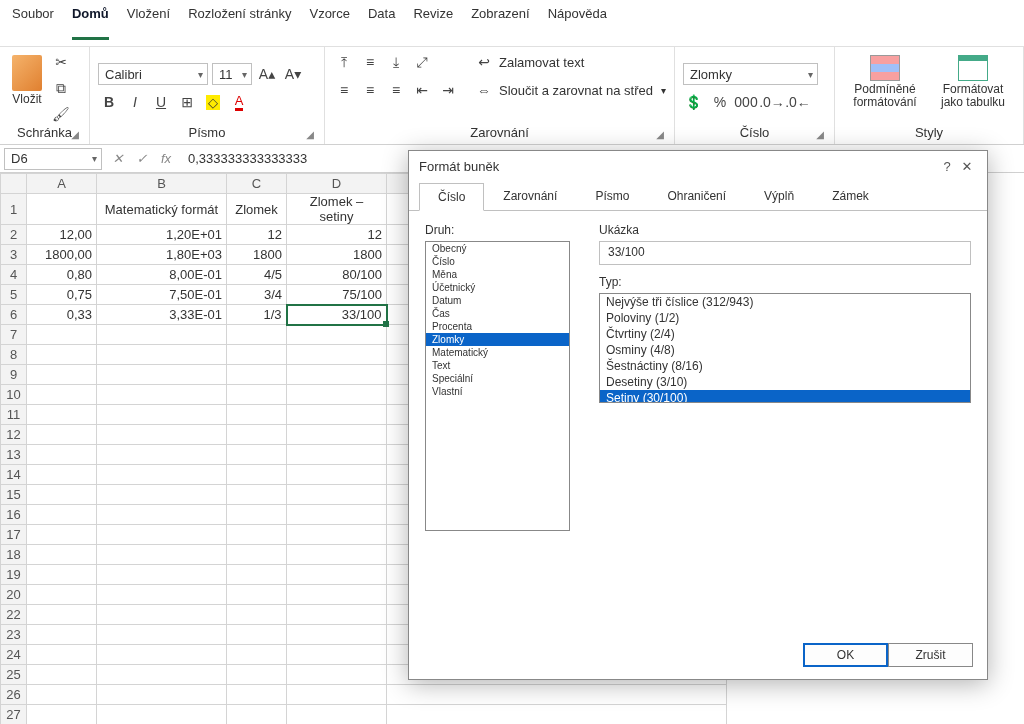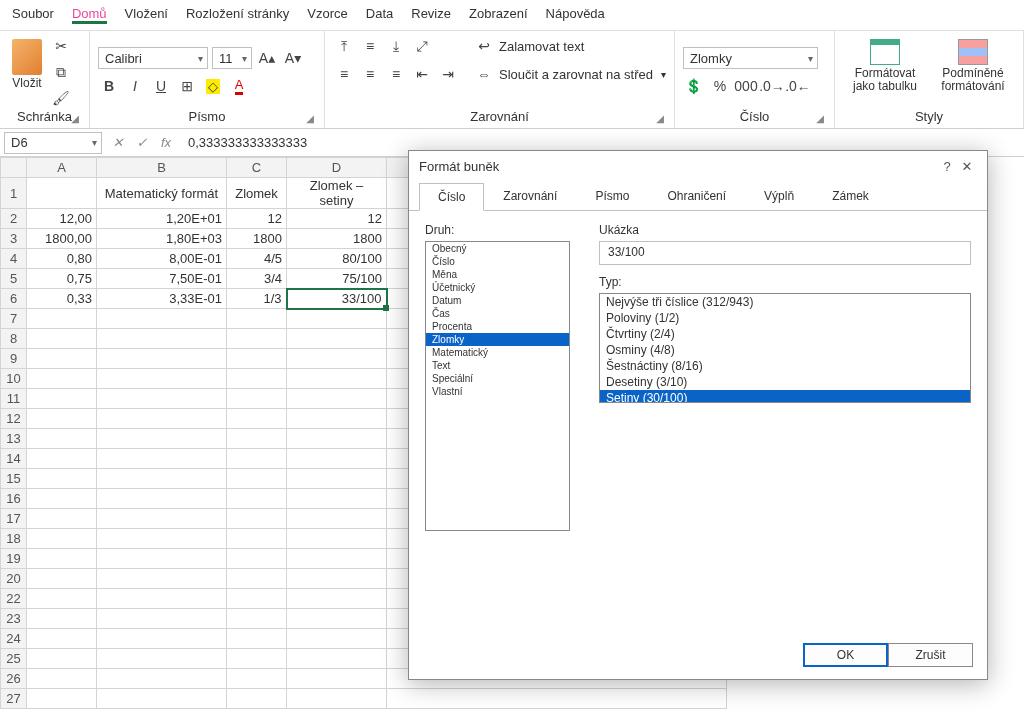--- a/index.html
+++ b/index.html
@@ -1,19 +1,19 @@
 <!DOCTYPE html>
 <html><head>
 <meta charset="utf-8">
 <style>
 *{margin:0;padding:0;box-sizing:border-box;font-family:"Segoe UI",Arial,sans-serif;font-size:13px;color:#333}
 body{background:#fff;width:1024px;height:724px;overflow:hidden;position:relative}
 .menubar{display:flex;gap:18px;padding:6px 12px;border-bottom:1px solid #e0e0e0}
 .menubar span{cursor:default}
-.menubar .active{color:#ec4899;font-weight:400;border-bottom:3px solid #217346;padding-bottom:0}
+.menubar .active{color:#0f172a;font-weight:700;border-bottom:3px solid #217346;padding-bottom:16px}
 .ribbon{display:flex;background:#fff;border-bottom:1px solid #d0d0d0;height:98px}
 .group{display:flex;flex-direction:column;border-right:1px solid #e0e0e0;padding:4px 8px;position:relative}
 .group-body{flex:1;display:flex;align-items:flex-start;gap:4px}
 .group-label{text-align:center;font-size:11px;color:#666;position:relative}
 .glaunch{position:absolute;right:2px;bottom:0;font-size:10px;color:#888}
 .vbtn{display:flex;flex-direction:column;align-items:center;gap:2px;padding:4px;cursor:default}
 .vbtn .ic{font-size:26px}
 .vbtn .lbl{font-size:12px;text-align:center;line-height:1.1}
 .col{display:flex;flex-direction:column;gap:4px;justify-content:center}
 .row{display:flex;align-items:center;gap:4px}
@@ -166,26 +166,26 @@
         <div class="sbtn">.0→</div>
         <div class="sbtn">.0←</div>
       </div>
     </div>
     <div class="group-label"><span>Číslo</span><span class="glaunch">◢</span></div>
   </div>
 
   <div class="group" style="flex:1">
     <div class="group-body">
       <div class="vbtn">
+        <div class="ic ic-cond"></div>
+        <div class="lbl">Podmíněné formátování</div>
+      </div>
+      <div class="vbtn">
         <div class="ic ic-table"></div>
         <div class="lbl">Formátovat jako tabulku</div>
-      </div>
-      <div class="vbtn">
-        <div class="ic ic-cond"></div>
-        <div class="lbl">Podmíněné formátování</div>
       </div>
     </div>
     <div class="group-label"><span>Styly</span></div>
   </div>
 </div>
 
 <div class="namerow">
   <div class="namebox">
       <span>D6</span>
     </div>

